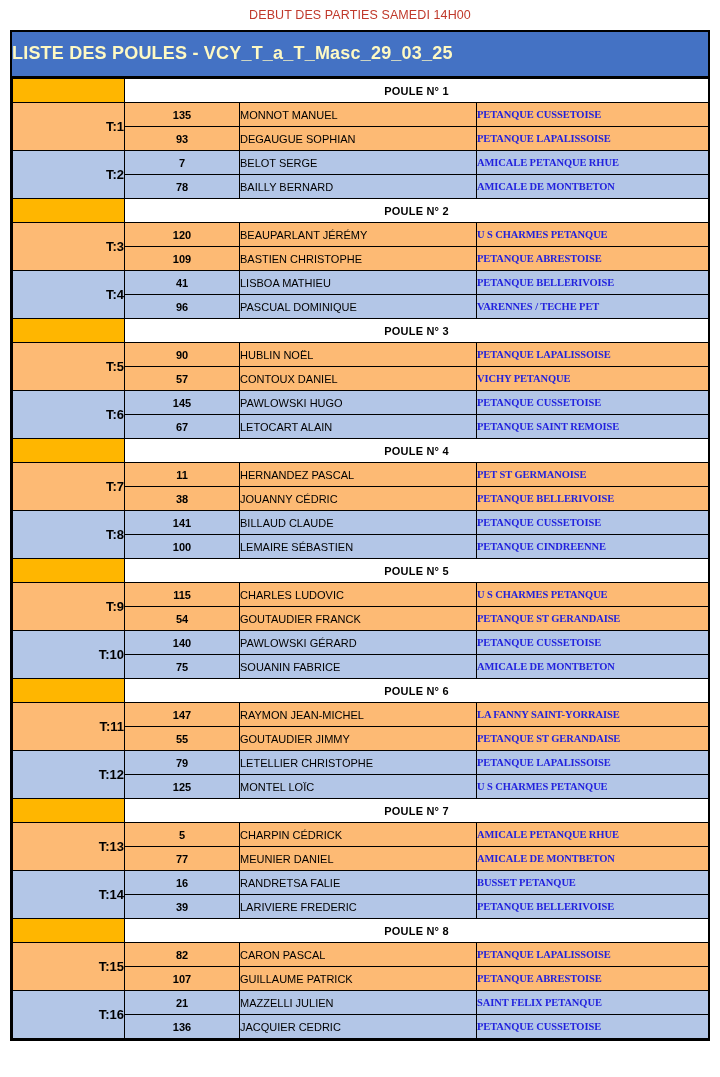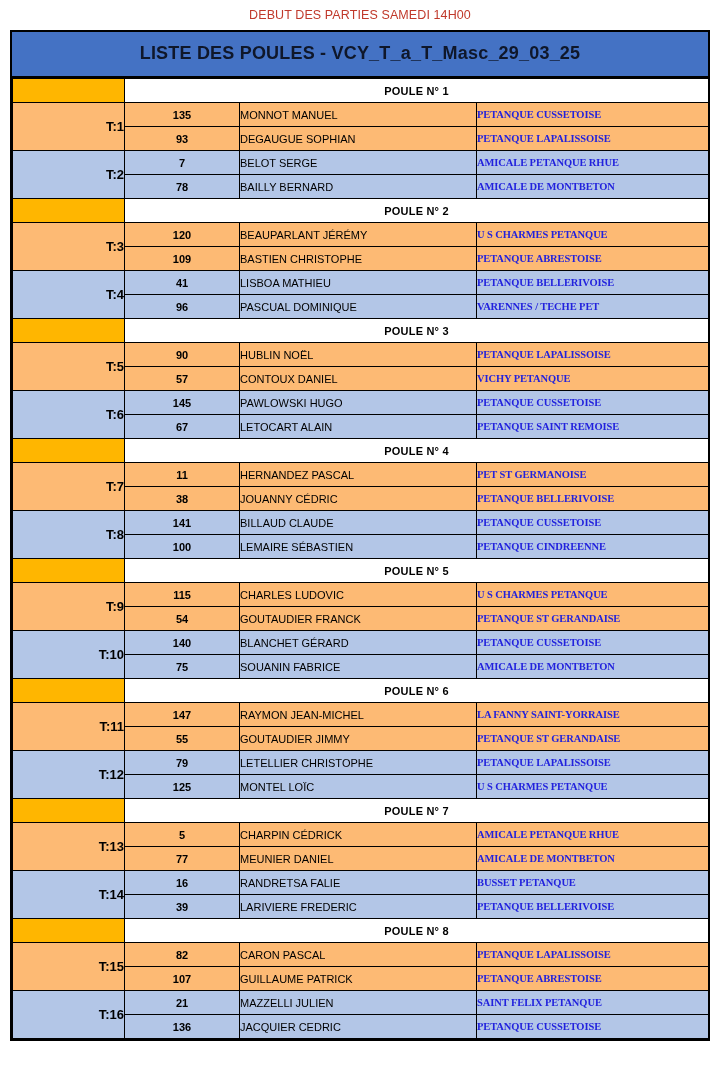--- a/index.html
+++ b/index.html
@@ -42,22 +42,22 @@
   .table-frame {
     margin: 0 auto;
     width: 700px;
     border: 2px solid #000000;
     box-sizing: border-box;
     background: #ffffff;
   }
 
   .title-bar {
     background: #4472c4;
-    color: #0f172a;
-    text-align: center;
+    color: #fef9c3;
+    text-align: left;
     font-size: 18px;
     font-weight: bold;
     letter-spacing: .2px;
     padding: 11px 0 12px 0;
     border-bottom: 2px solid #000000;
   }
 
   table.poules {
     border-collapse: collapse;
     table-layout: fixed;
@@ -262,21 +262,21 @@
             <td class="club">U S CHARMES PETANQUE</td>
           </tr>
           <tr class="band-a">
             <td class="num">54</td>
             <td class="pname">GOUTAUDIER FRANCK</td>
             <td class="club">PETANQUE ST GERANDAISE</td>
           </tr>
           <tr class="band-b">
             <td class="team" rowspan="2">T:10</td>
             <td class="num">140</td>
-            <td class="pname">BLANCHET GÉRARD</td>
+            <td class="pname">PAWLOWSKI GÉRARD</td>
             <td class="club">PETANQUE CUSSETOISE</td>
           </tr>
           <tr class="band-b">
             <td class="num">75</td>
             <td class="pname">SOUANIN FABRICE</td>
             <td class="club">AMICALE DE MONTBETON</td>
           </tr>
           <tr>
             <td class="poule-tag"></td>
             <td class="poule-title" colspan="3">POULE N° 6</td>

